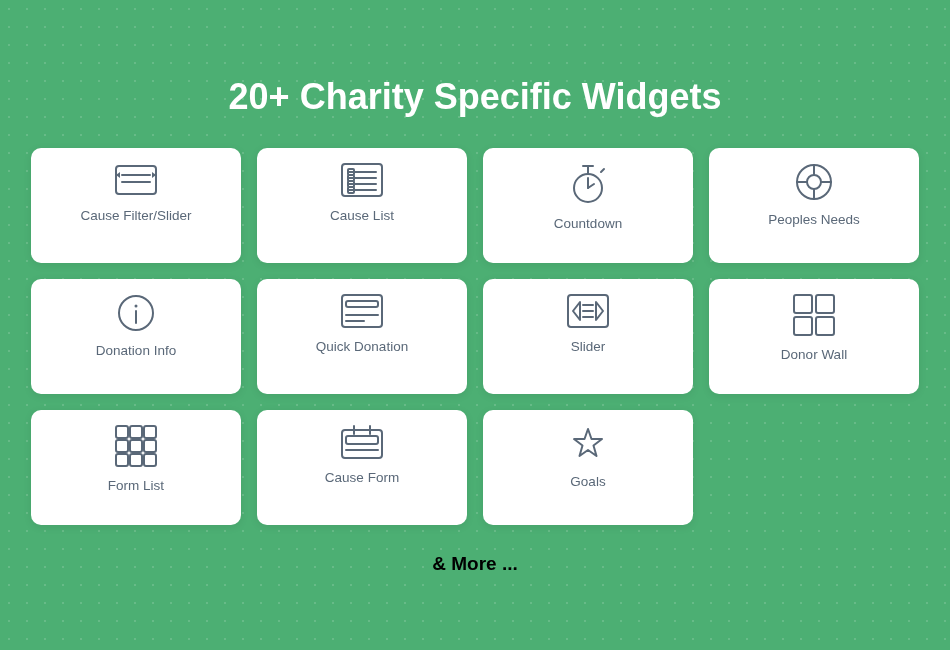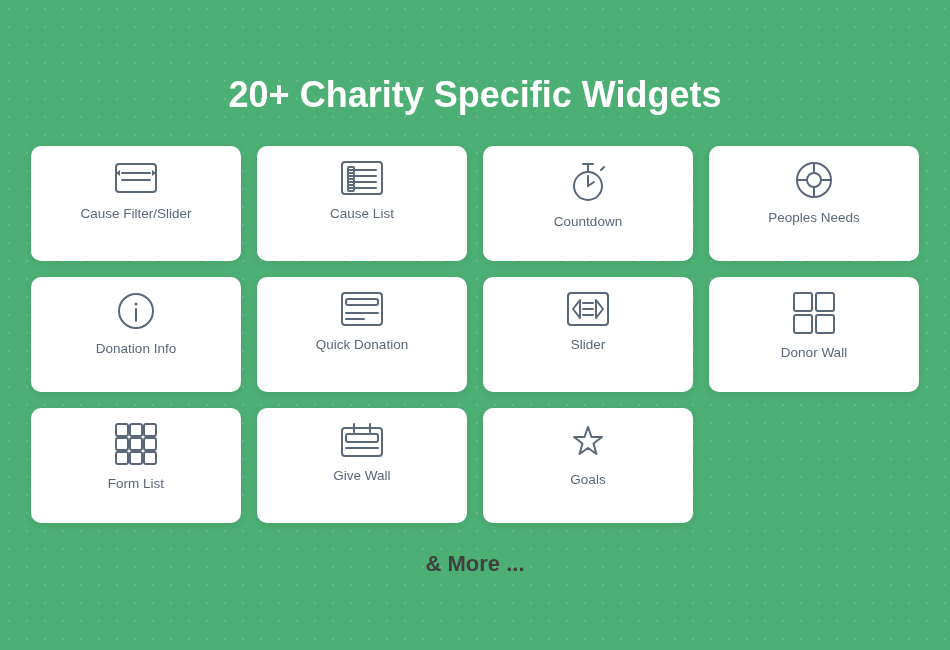--- a/index.html
+++ b/index.html
@@ -56,22 +56,22 @@
     }
 
     .widget-label {
       font-size: 13.5px;
       color: #5a6878;
       text-align: center;
       font-weight: 400;
     }
 
     .more-text {
-      color: #404040;
-      font-size: 22px;
+      color: #000000;
+      font-size: 19px;
       font-weight: 600;
       text-align: center;
     }
   </style>
 </head>
 <body>
 
 <h1 class="page-title">20+ Charity Specific Widgets</h1>
 
 <div class="grid" id="widget-grid">
@@ -193,21 +193,21 @@
     <div class="widget-card">
       <div class="widget-icon">
         <svg width="44" height="36" viewBox="0 0 44 36" fill="none" stroke="#5a6878" stroke-width="2" stroke-linecap="round" stroke-linejoin="round">
       <rect x="2" y="6" width="40" height="28" rx="3"></rect>
       <rect x="6" y="12" width="32" height="8" rx="2"></rect>
       <line x1="6" y1="26" x2="38" y2="26"></line>
       <line x1="14" y1="2" x2="14" y2="10"></line>
       <line x1="30" y1="2" x2="30" y2="10"></line>
     </svg>
       </div>
-      <div class="widget-label">Give Wall</div>
+      <div class="widget-label">Cause Form</div>
     </div>
     <div class="widget-card">
       <div class="widget-icon">
         <svg width="40" height="40" viewBox="0 0 40 40" fill="none" stroke="#5a6878" stroke-width="2" stroke-linecap="round" stroke-linejoin="round">
       <polygon points="20,5 23.5,15 34,15 25.5,21.5 28.5,32 20,26 11.5,32 14.5,21.5 6,15 16.5,15"></polygon>
     </svg>
       </div>
       <div class="widget-label">Goals</div>
     </div>
   </div>

